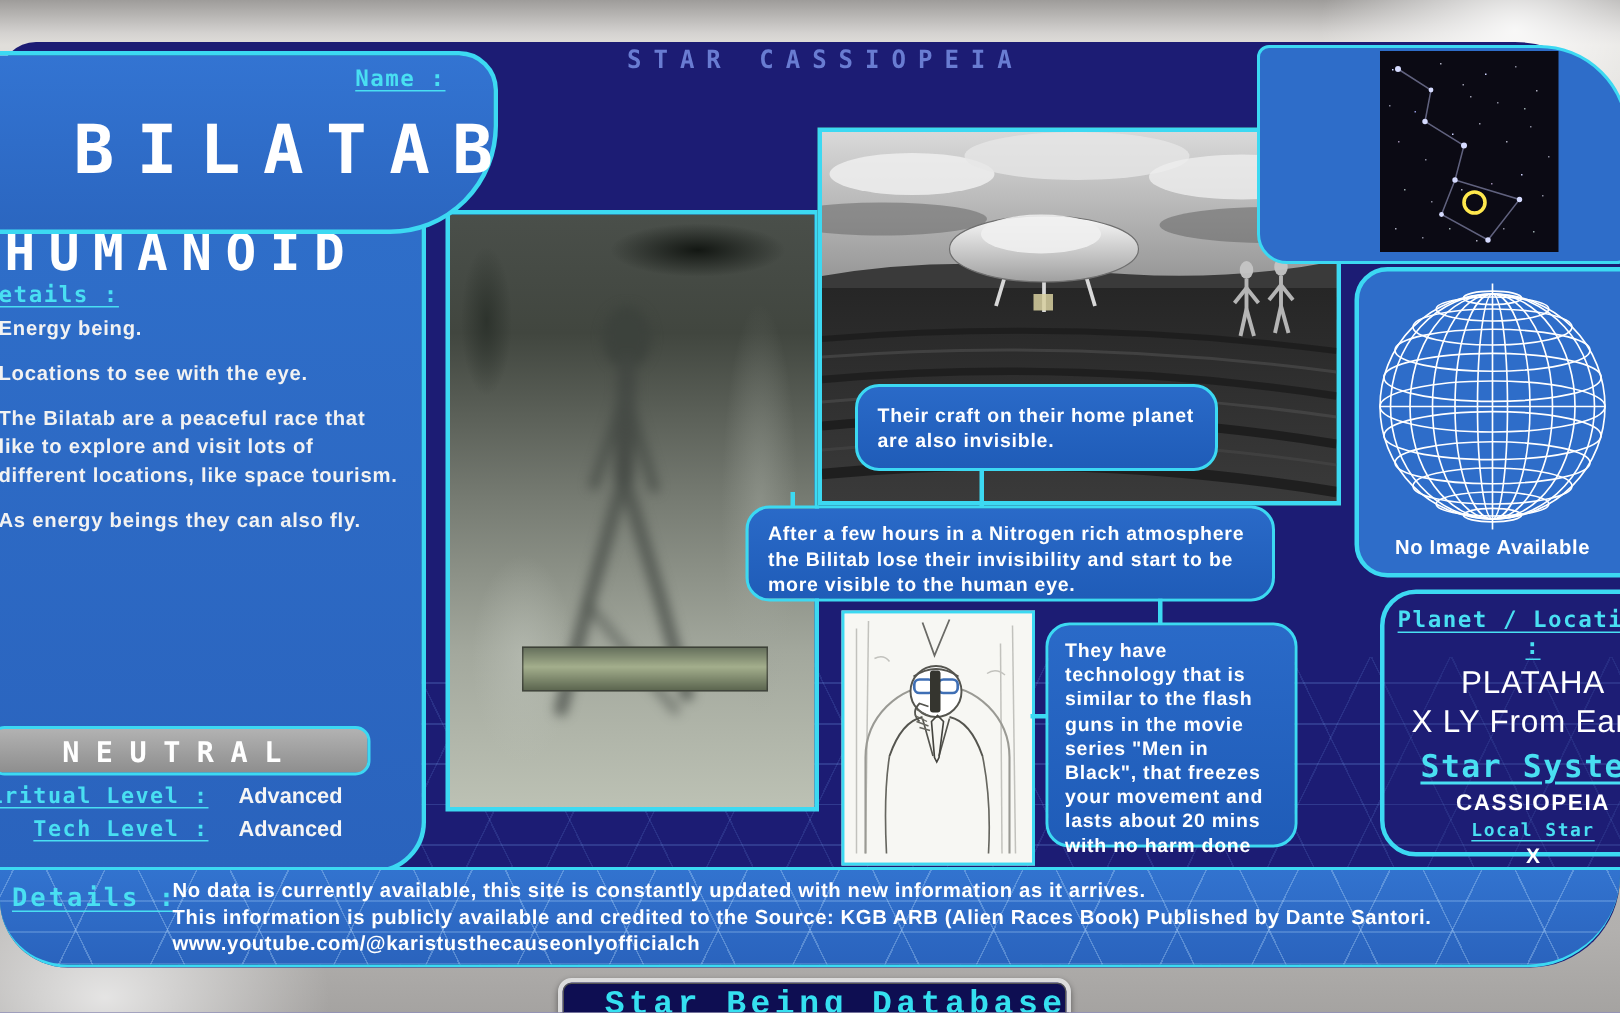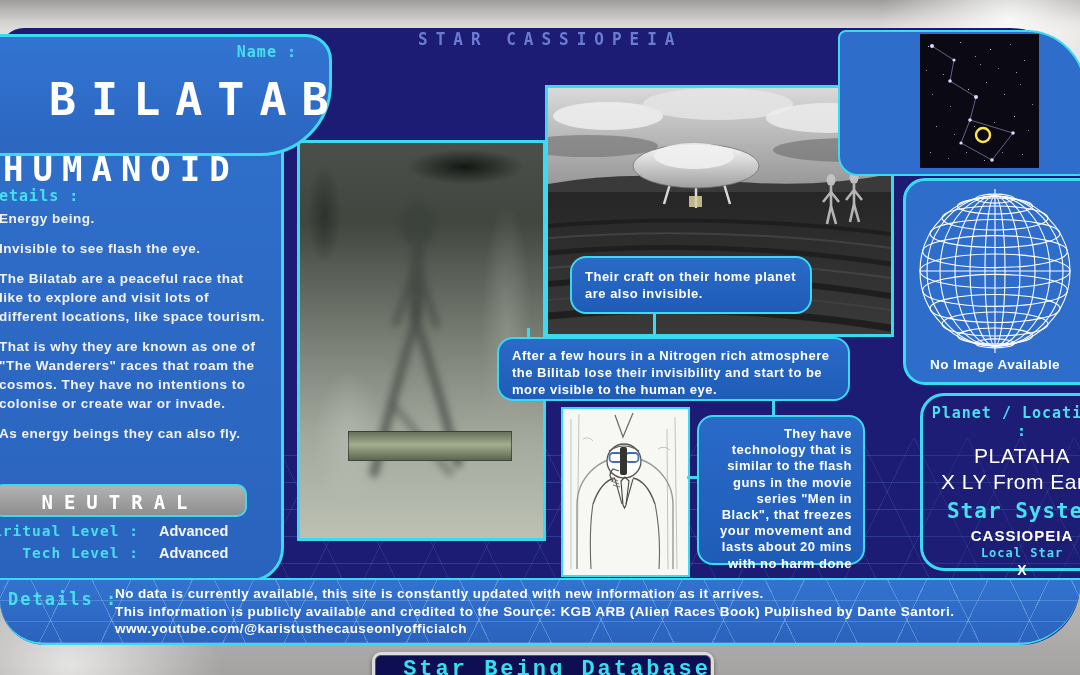--- a/index.html
+++ b/index.html
@@ -21,21 +21,21 @@
   .surface .grid-lower{
     position:absolute;left:0;right:0;top:410px;bottom:0;border-radius:0 0 60px 45px;
     background:
       repeating-linear-gradient(0deg,rgba(130,180,255,.20) 0 1px,transparent 1px 27px),
       repeating-linear-gradient(64deg,rgba(130,180,255,.13) 0 1px,transparent 1px 48px),
       repeating-linear-gradient(-64deg,rgba(130,180,255,.13) 0 1px,transparent 1px 48px);
   }
 
   .cy-label{
     color:#49dff2;font-family:"DejaVu Sans Mono",monospace;font-weight:bold;
-    letter-spacing:1px;text-underline-offset:3px;
+    letter-spacing:1px;text-decoration:underline;text-underline-offset:3px;
   }
   .white-bold{color:#f5f5f5;font-weight:bold;}
 
   
   .teachings{
     position:absolute;left:418px;top:30px;z-index:3;
     font-family:"DejaVu Sans Mono",monospace;font-weight:bold;font-size:16px;
     letter-spacing:8px;color:rgba(110,130,215,.95);transform:scaleY(1.05);
   }
 
@@ -102,21 +102,21 @@
   }
 
   
   .callout{
     position:absolute;z-index:7;background:linear-gradient(180deg,#2a6ac8,#1f5cb8);
     border:2px solid #3cd9f2;border-radius:16px;color:#fff;font-weight:bold;
     font-size:13px;line-height:17px;letter-spacing:.5px;padding:10px 13px;box-sizing:border-box;
   }
   .callout-craft{left:570px;top:256px;width:242px;height:58px;}
   .callout-nitrogen{left:497px;top:337px;width:353px;height:64px;padding-top:8px;}
-  .callout-tech{left:697px;top:415px;width:168px;height:150px;line-height:16.2px;padding:9px 11px;text-align:right;}
+  .callout-tech{left:697px;top:415px;width:168px;height:150px;line-height:16.2px;padding:9px 11px;}
   .connector{position:absolute;background:#3cd9f2;z-index:6;}
   .conn-1{left:653px;top:296px;width:3px;height:42px;}
   .conn-2{left:772px;top:399px;width:3px;height:17px;}
   .conn-3{left:687px;top:476px;width:11px;height:3px;}
   .conn-0{left:527px;top:328px;width:3px;height:10px;}
 
   
   .photo-sketch{
     position:absolute;left:561px;top:407px;width:125px;height:166px;z-index:5;
     border:2px solid #3cd9f2;background:#f6f6f2;overflow:hidden;
@@ -201,23 +201,22 @@
     <span class="cy-label name-label">Name :</span>
     <h1>BILATAB</h1>
   </div>
 
   <div class="panel-details">
     <span class="cy-label lbl-species">Species :</span>
     <h2>HUMANOID</h2>
     <span class="cy-label lbl-details">Details :</span>
     <div class="paras">
       <p>Energy being.</p>
-      <p>Invisible to see flash the eye.</p>
+      <p>Locations to see with the eye.</p>
       <p>The Bilatab are a peaceful race that like to explore and visit lots of different locations, like space tourism.</p>
-      <p>That is why they are known as one of "The Wanderers" races that roam the cosmos. They have no intentions to colonise or create war or invade.</p>
       <p>As energy beings they can also fly.</p>
     </div>
     <button class="neutral-btn">NEUTRAL</button>
     <div class="level-row row-spirit">
       <span class="cy-label lbl">Spiritual Level :</span>
       <span class="white-bold val">Advanced</span>
     </div>
     <div class="level-row row-tech">
       <span class="cy-label lbl">Tech Level :</span>
       <span class="white-bold val">Advanced</span>

